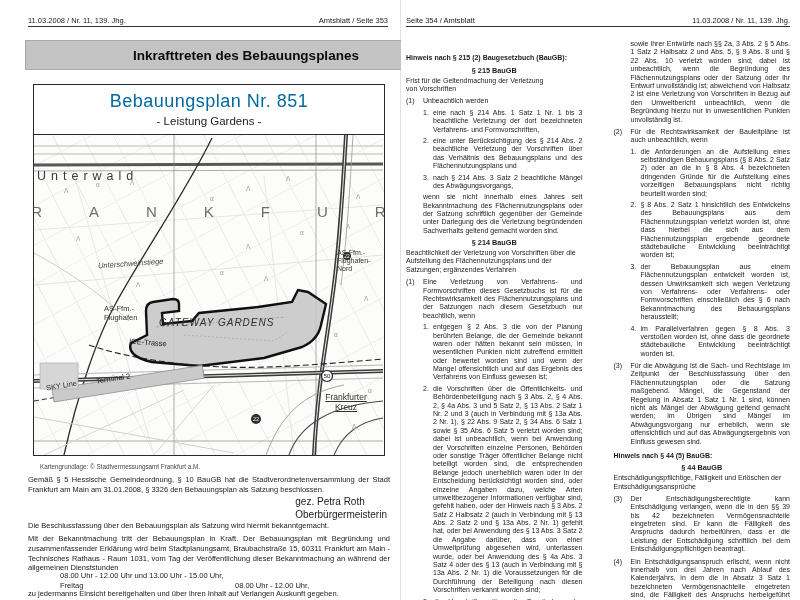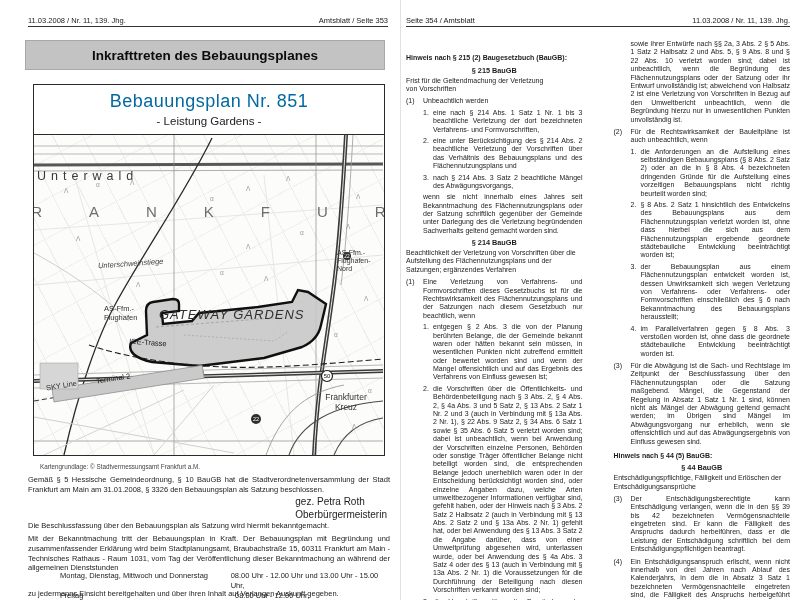--- a/index.html
+++ b/index.html
@@ -14,41 +14,41 @@
   
   .pg-header{position:absolute;top:16px;font-size:7.5px;color:#222;
              display:flex;justify-content:space-between;border-bottom:1px solid #333;
              padding-bottom:1px;}
   #page-left .pg-header{left:28px;width:360px;}
   #page-right .pg-header{left:5px;width:384px;}
 
   
   .banner{position:absolute;left:25px;top:40px;width:358px;height:28px;
           background:#c3c3c3;border:1px solid #a8a8a8;display:flex;
-          align-items:center;justify-content:center;font-weight:bold;font-size:13.5px;color:#0c0c0c;}
+          align-items:center;justify-content:center;font-weight:bold;font-size:13.5px;color:#0c0c0c;padding-left:41px;}
   .map-box{position:absolute;left:33px;top:84px;width:350px;border:1.5px solid #2a2a2a;background:#fff;}
   .map-title{border-bottom:1px solid #2a2a2a;text-align:center;padding:6px 0 7px;}
   .map-title .t1{font-size:18px;color:#0369a1;letter-spacing:.5px;}
   .map-title .t2{font-size:11.5px;color:#222;margin-top:3px;}
   .map-area{position:relative;width:100%;height:320px;overflow:hidden;background:
      repeating-linear-gradient(63deg,transparent 0 26px,#ededed 26px 27px),
      repeating-linear-gradient(-28deg,transparent 0 34px,#f0f0ee 34px 35px),
      #fcfcfa;}
   .map-area svg{position:absolute;left:0;top:0;}
   .ml{position:absolute;white-space:pre-line;color:#333;line-height:1.15;}
   .ml-unterwald{left:3px;top:34px;font-size:12.5px;letter-spacing:5px;color:#3a3a3a;}
   .ml-city{left:-59px;top:68px;font-size:15px;letter-spacing:47px;color:#6e6e6e;width:560px;white-space:nowrap;}
   .ml-schwein{left:64px;top:125px;font-size:7.5px;font-style:italic;color:#444;transform:rotate(-4deg);}
   .ml-asnord{left:303px;top:114px;font-size:7px;}
   .ml-as{left:70px;top:170px;font-size:7.5px;}
-  .ml-gateway{left:125px;top:173px;font-size:13px;font-style:italic;letter-spacing:1px;color:#2f2f2f;}
+  .ml-gateway{left:125px;top:182px;font-size:10px;font-style:italic;letter-spacing:1px;color:#2f2f2f;}
   .ml-ice{left:95px;top:204px;font-size:7.5px;transform:rotate(4deg);color:#222;}
   .ml-sky{left:12px;top:247px;font-size:7.5px;transform:rotate(-9deg);color:#333;}
   .ml-terminal{left:62px;top:240px;font-size:7.5px;transform:rotate(-9deg);color:#222;}
-  .ml-kreuz{left:281px;top:258px;width:62px;font-size:8.5px;text-align:center;}
+  .ml-kreuz{left:281px;top:258px;width:62px;font-size:8.5px;text-align:center;text-decoration:underline;}
   .ms{position:absolute;font-style:normal;font-size:6.5px;color:#9a9a9a;}
   .map-caption{position:absolute;left:40px;top:463px;font-size:6.3px;color:#444;}
 
   .body-par{position:absolute;left:28px;width:362px;font-size:7.5px;line-height:1.3;text-align:justify;}
   .sig-left{position:absolute;right:12px;top:495px;text-align:left;font-size:10px;line-height:1.3;}
   .hours{position:absolute;left:60px;top:571px;width:330px;font-size:7.5px;line-height:1.3;}
   .hours .row{display:flex;}
   .hours .days{width:175px;}
 
   
@@ -185,21 +185,20 @@
   <div class="sig-left">
     <div>gez. Petra Roth</div>
     <div>Oberbürgermeisterin</div>
   </div>
 
   <div class="body-par" style="top:521px">Die Beschlussfassung über den Bebauungsplan als Satzung wird hiermit bekanntgemacht.</div>
   <div class="body-par" style="top:534px">Mit der Bekanntmachung tritt der Bebauungsplan in Kraft. Der Bebauungsplan mit Begründung und zusammenfassender Erklärung wird beim Stadtplanungsamt, Braubachstraße 15, 60311 Frankfurt am Main - Technisches Rathaus - Raum 1031, vom Tag der Veröffentlichung dieser Bekanntmachung an während der allgemeinen Dienststunden</div>
 
   <div class="hours">
     <div class="row">
-      <span class="days">Montag, Dienstag, Mittwoch und Donnerstag</span>
       <span>08.00 Uhr - 12.00 Uhr und 13.00 Uhr - 15.00 Uhr,</span>
     </div>
     <div class="row">
       <span class="days">Freitag</span>
       <span>08.00 Uhr - 12.00 Uhr,</span>
     </div>
   </div>
 
   <div class="body-par" style="top:589px">zu jedermanns Einsicht bereitgehalten und über ihren Inhalt auf Verlangen Auskunft gegeben.</div>
 </div>

